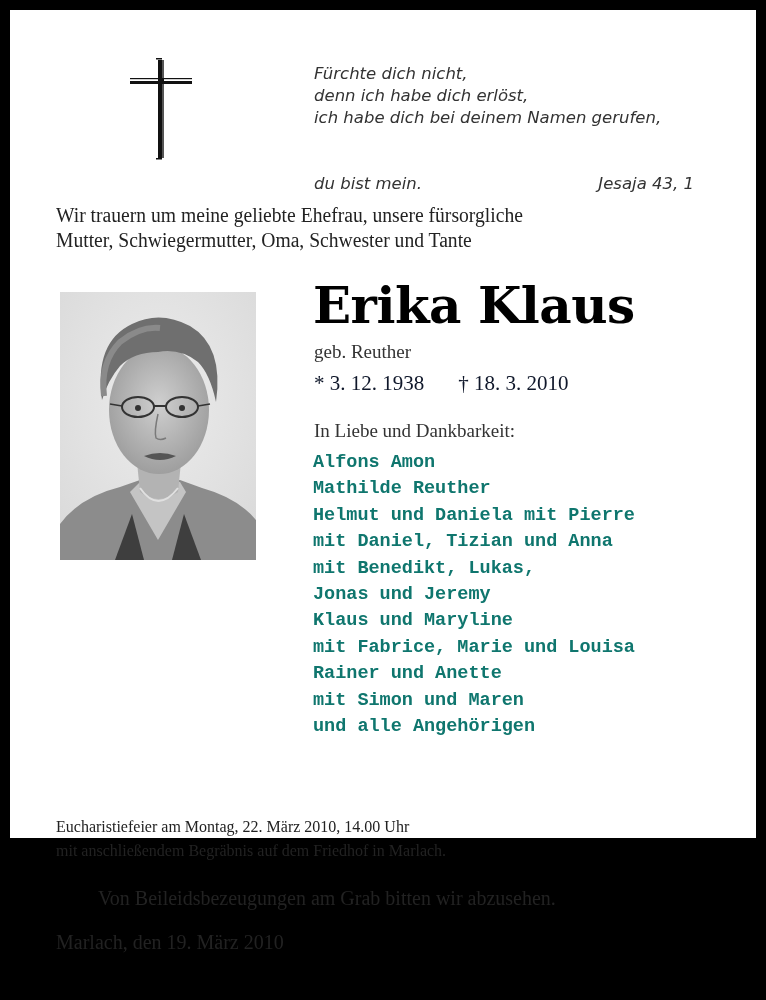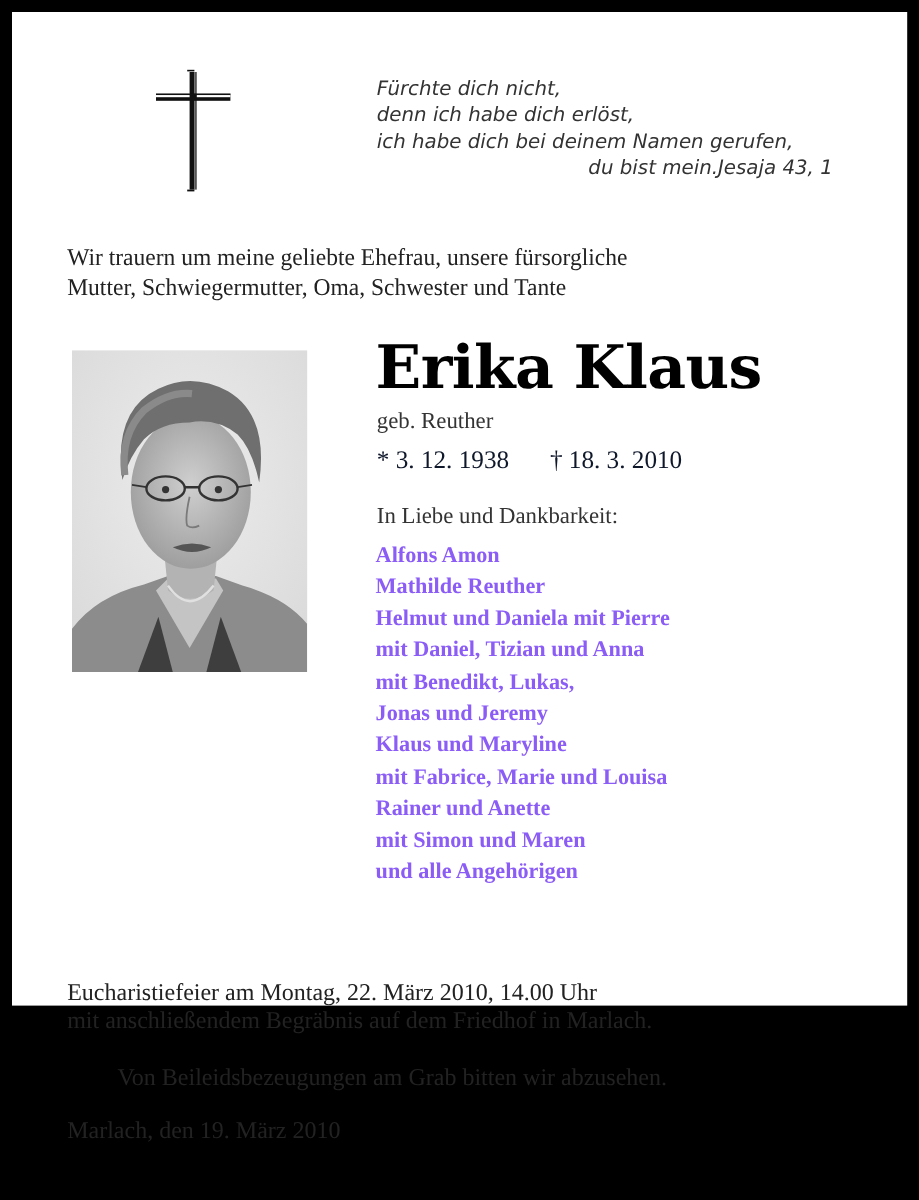--- a/index.html
+++ b/index.html
@@ -26,21 +26,21 @@
       position: absolute;
       left: 304px; top: 53px;
       width: 390px;
       font-family: "DejaVu Sans", sans-serif;
       font-style: italic;
       font-size: 16.5px;
       line-height: 22px;
       color: #333;
     }
     .verse .line { display: block; white-space: nowrap; }
-    .verse .last { display: flex; justify-content: flex-end; width: 380px; }
+    .verse .last { display: flex; justify-content: space-between; width: 380px; margin-top: 44px; }
     .intro {
       position: absolute;
       left: 46px; top: 193px;
       width: 680px;
       font-family: "Liberation Serif", serif;
       font-size: 20px;
       line-height: 25px;
       color: #222;
       transform: scaleX(0.98);
       transform-origin: left;
@@ -86,32 +86,32 @@
       position: absolute;
       left: 304px; top: 409px;
       font-family: "Liberation Serif", serif;
       font-size: 19px;
       line-height: 24px;
       color: #333;
     }
     .family {
       position: absolute;
       left: 303px; top: 440px;
-      font-family: Liberation Serif, serif;
+      font-family: Liberation Mono, monospace;
       font-weight: bold;
       font-size: 18.5px;
       line-height: 26.4px;
-      color: #8b5cf6;
+      color: #0f766e;
     }
     .family .line { display: block; white-space: nowrap; }
     .ceremony {
       position: absolute;
       left: 46px; top: 805px;
       font-family: "Liberation Serif", serif;
-      font-size: 20px;
+      font-size: 16px;
       line-height: 24px;
       color: #222;
     }
     .ceremony .line { display: block; white-space: nowrap; }
     .condolence {
       position: absolute;
       left: 46px; top: 876px;
       font-family: "Liberation Serif", serif;
       font-size: 20px;
       line-height: 24px;

